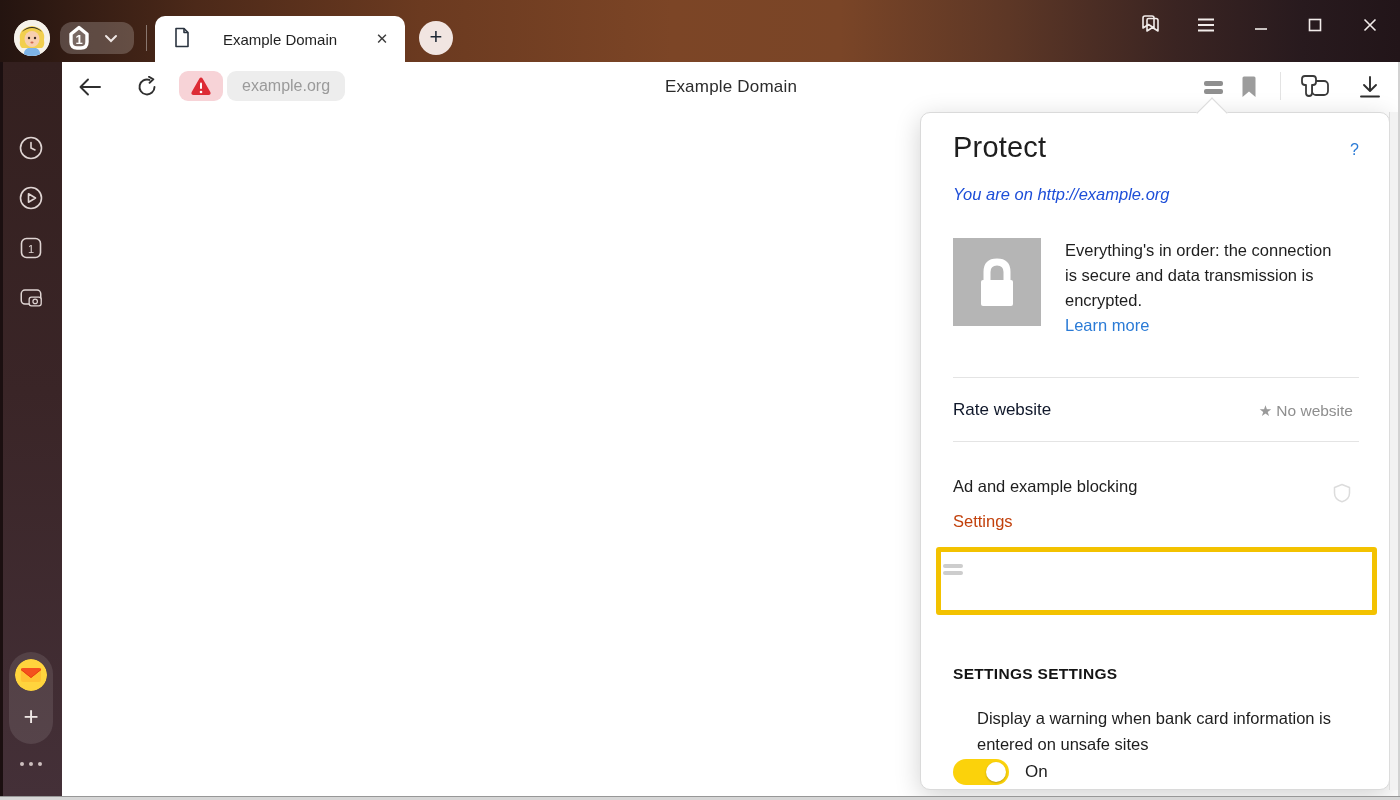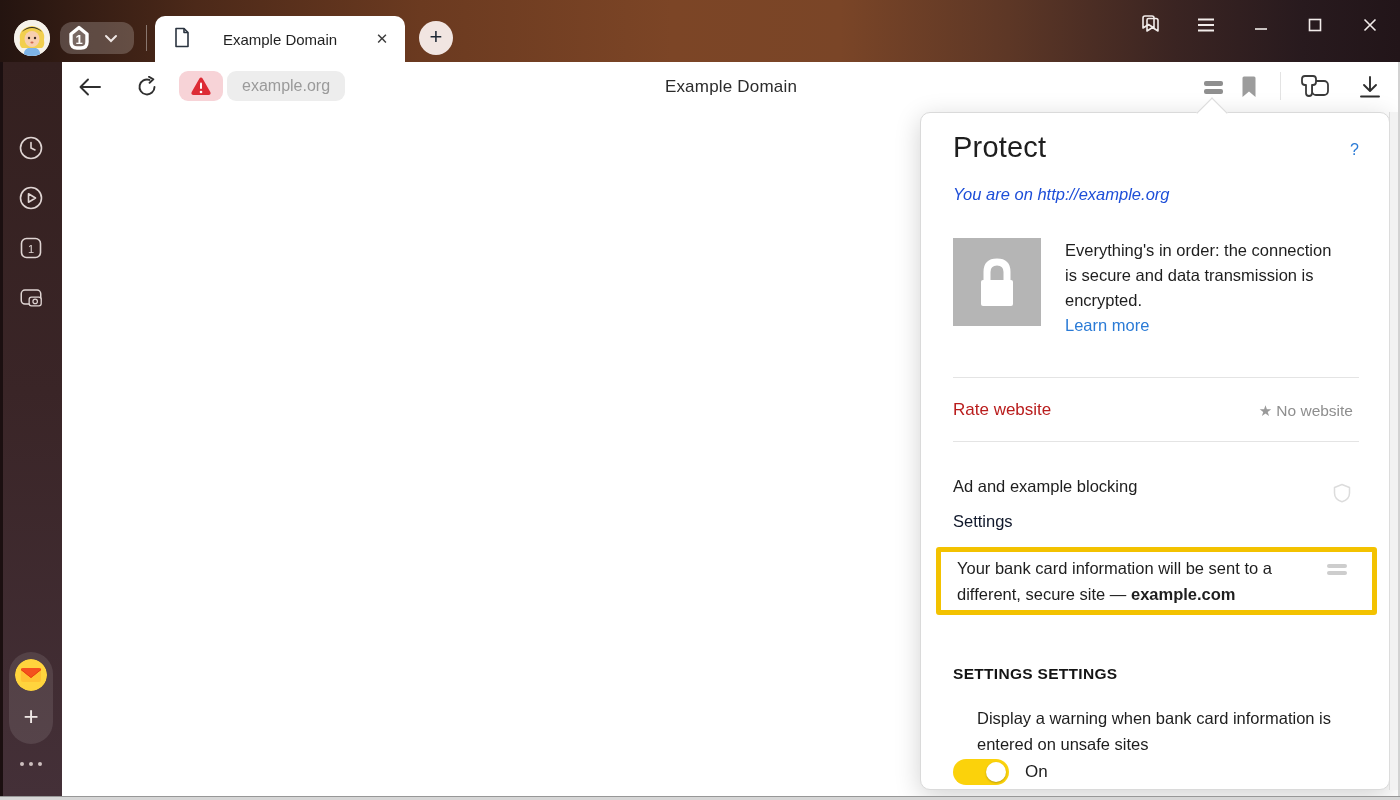--- a/index.html
+++ b/index.html
@@ -75,26 +75,26 @@
   .panel-inner { position:absolute; inset:0; overflow:hidden; border-radius:10px; z-index:7; background:transparent; }
 
   .p-title { position:absolute; left:32px; top:18px; font-size:29px; color:#1e1e1e; letter-spacing:.2px; }
   .p-help { position:absolute; right:30px; top:28px; font-size:16px; color:#2b7bd6; }
   .p-location { position:absolute; left:32px; top:72px; font-size:16.5px; color:#1d4ed8;font-style:italic; }
   .p-statusrow { position:absolute; left:32px; top:125px; display:flex; }
   .lock-tile { width:88px; height:88px; background:#b5b5b5; display:flex; align-items:center; justify-content:center; }
   .p-statustext { margin-left:24px; width:268px; font-size:16.5px; line-height:25px; color:#1e1e1e; }
   .p-learnmore { display:inline-block; color:#2b7bd6; }
   .p-div { position:absolute; left:32px; width:406px; height:1px; background:#e4e4e4; }
-  .p-rate { position:absolute; left:32px; top:287px; font-size:17px; color:#b91c1c; }
+  .p-rate { position:absolute; left:32px; top:287px; font-size:17px; color:#0f172a; }
   .p-reviews { position:absolute; right:36px; top:289px; font-size:15.5px; color:#8e8e8e; display:flex; align-items:center; gap:4px; }
   .p-reviews .star { color:#9a9a9a; font-size:15px; }
   .p-adblock { position:absolute; left:32px; top:364px; font-size:16.5px; color:#1e1e1e; }
   .p-shield { position:absolute; right:38px; top:370px; }
-  .p-settings { position:absolute; left:32px; top:399px; font-size:16.5px; color:#0f172a; }
+  .p-settings { position:absolute; left:32px; top:399px; font-size:16.5px; color:#c2410c; }
 
   .highlight-box { position:absolute; left:15px; top:434px; width:441px; height:68px; background:#fff;
     border:5px solid #f3c200; border-radius:3px; display:flex; align-items:center; }
   .hl-text { margin-left:16px; width:368px; font-size:16.5px; line-height:26px; color:#1e1e1e; }
   .hl-text b { font-weight:bold; }
   .hl-card { margin-left:2px; width:20px; display:flex; flex-direction:column; gap:3px; align-self:flex-start; margin-top:12px; }
   .hl-card i { height:4px; border-radius:2px; background:#cdcdcd; }
 
   .p-security { position:absolute; left:32px; top:552px; font-size:15.5px; font-weight:bold; color:#141414; letter-spacing:.3px; }
   .p-warntext { position:absolute; left:32px; top:592px; width:410px; font-size:16.5px; line-height:26px; color:#1e1e1e;margin-left:24px; }
@@ -319,23 +319,20 @@
 
       <div class="p-adblock">Ad and example blocking</div>
       <div class="p-shield">
         <svg width="18" height="20" viewBox="0 0 18 20">
             <path d="M9 1.5 L16.5 4.5 L16.5 10 Q16.5 16.5 9 18.8 Q1.5 16.5 1.5 10 L1.5 4.5 Z" fill="none" stroke="#dcdcdc" stroke-width="1.5" stroke-linejoin="round"></path>
           </svg>
       </div>
       <div class="p-settings linkish">Settings</div>
 
       <div class="highlight-box">
-        <div class="hl-text">
-          <span>Your bank card information will be sent to a different, secure site </span><span> — </span><b>example.com</b>
-        </div>
         <div class="hl-card">
             <i></i>
             <i></i>
           </div>
       </div>
 
       <div class="p-security">SETTINGS SETTINGS</div>
       <div class="p-warntext">Display a warning when bank card information is entered on unsafe sites</div>
 
       <div class="toggle-row">

